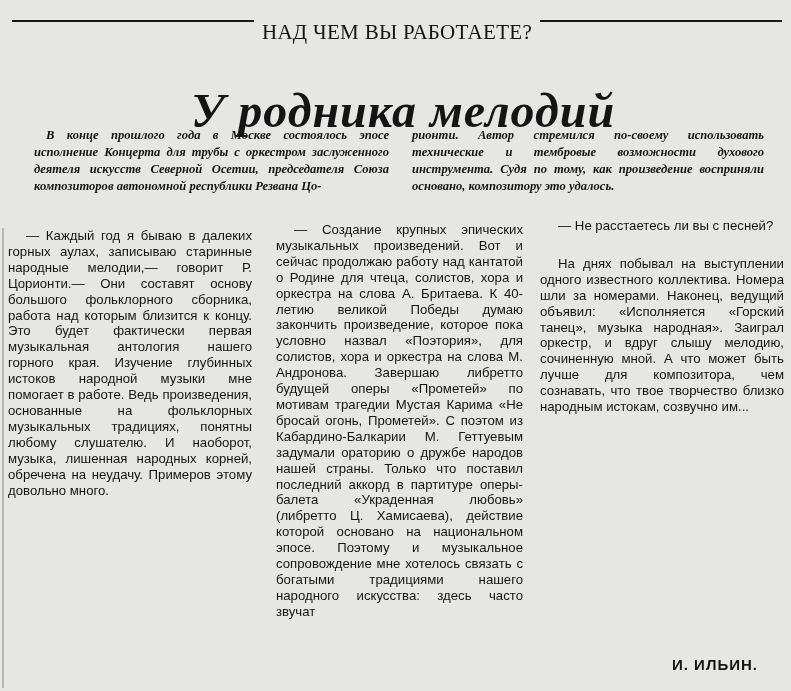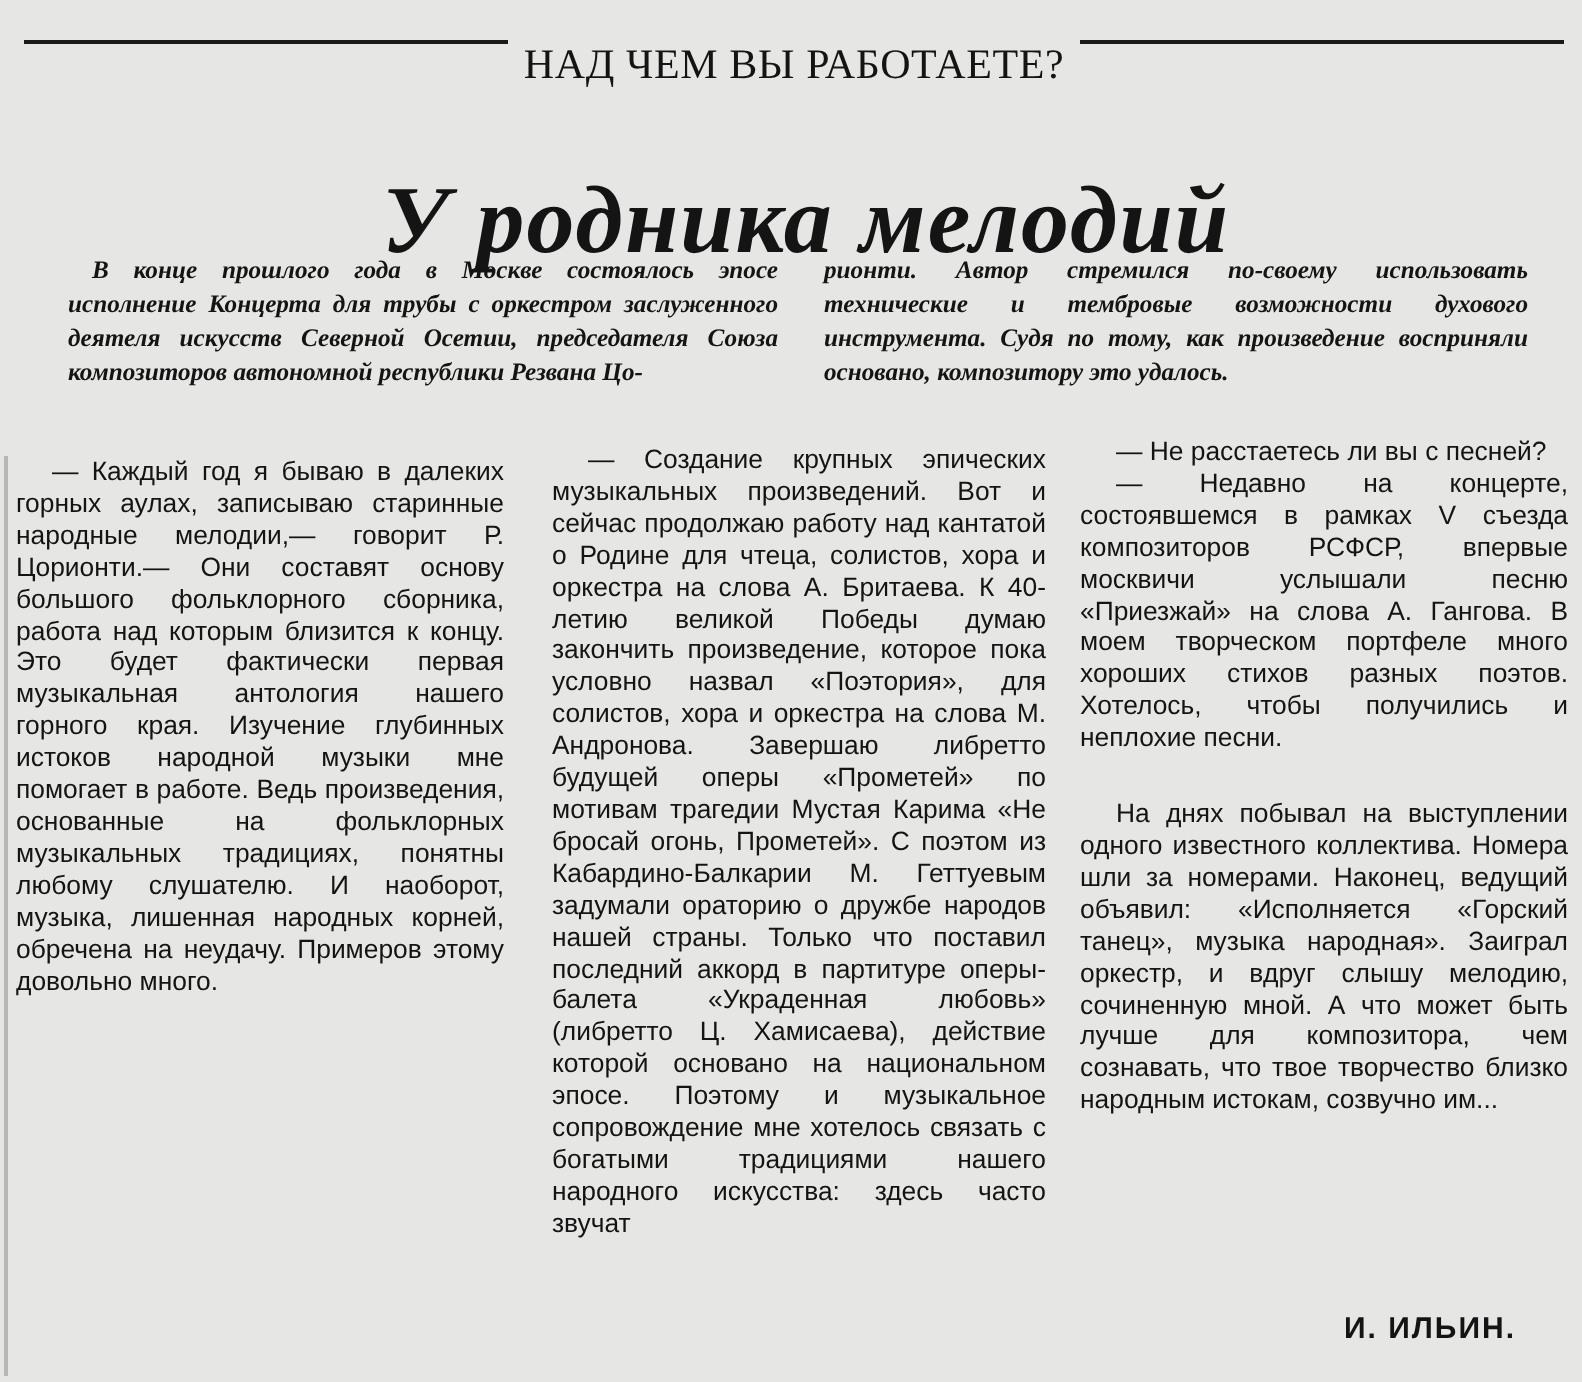--- a/index.html
+++ b/index.html
@@ -70,17 +70,16 @@
 <div class="col col1">
   <p>— Каждый год я бываю в далеких горных аулах, записываю старинные народные мелодии,— говорит Р. Цорионти.— Они составят основу большого фольклорного сборника, работа над которым близится к концу. Это будет фактически первая музыкальная антология нашего горного края. Изучение глубинных истоков народной музыки мне помогает в работе. Ведь произведения, основанные на фольклорных музыкальных традициях, понятны любому слушателю. И наоборот, музыка, лишенная народных корней, обречена на неудачу. Примеров этому довольно много.</p>
 </div>
 
 <div class="col col2">
   <p>— Создание крупных эпических музыкальных произведений. Вот и сейчас продолжаю работу над кантатой о Родине для чтеца, солистов, хора и оркестра на слова А. Бритаева. К 40-летию великой Победы думаю закончить произведение, которое пока условно назвал «Поэтория», для солистов, хора и оркестра на слова М. Андронова. Завершаю либретто будущей оперы «Прометей» по мотивам трагедии Мустая Карима «Не бросай огонь, Прометей». С поэтом из Кабардино-Балкарии М. Геттуевым задумали ораторию о дружбе народов нашей страны. Только что поставил последний аккорд в партитуре оперы-балета «Украденная любовь» (либретто Ц. Хамисаева), действие которой основано на национальном эпосе. Поэтому и музыкальное сопровождение мне хотелось связать с богатыми традициями нашего народного искусства: здесь часто звучат</p>
 </div>
 
 <div class="col col3">
   <p>— Не расстаетесь ли вы с песней?</p>
-  <p>— Недавно на концерте, состоявшемся в рамках V съезда композиторов РСФСР, впервые москвичи услышали песню «Приезжай» на слова А. Гангова. В моем творческом портфеле много хороших стихов разных поэтов. Хотелось, чтобы получились и неплохие песни.</p>
   <p class="gap">На днях побывал на выступлении одного известного коллектива. Номера шли за номерами. Наконец, ведущий объявил: «Исполняется «Горский танец», музыка народная». Заиграл оркестр, и вдруг слышу мелодию, сочиненную мной. А что может быть лучше для композитора, чем сознавать, что твое творчество близко народным истокам, созвучно им...</p>
 </div>
 
 <div class="signature">И. ИЛЬИН.</div>
 
 </body></html>

